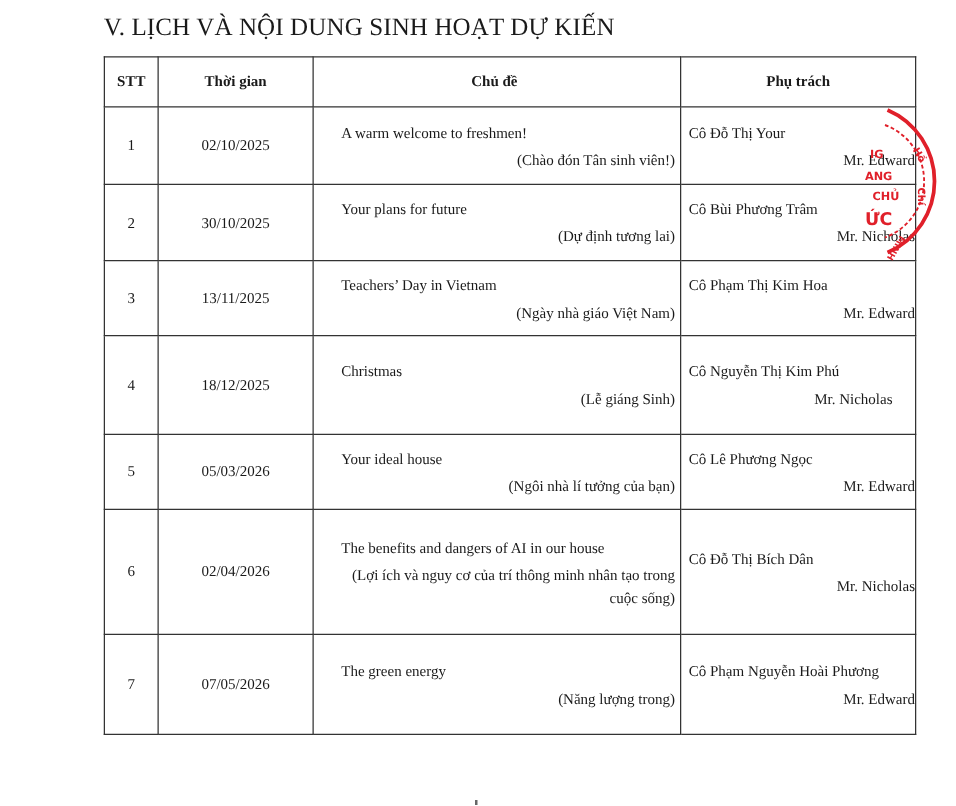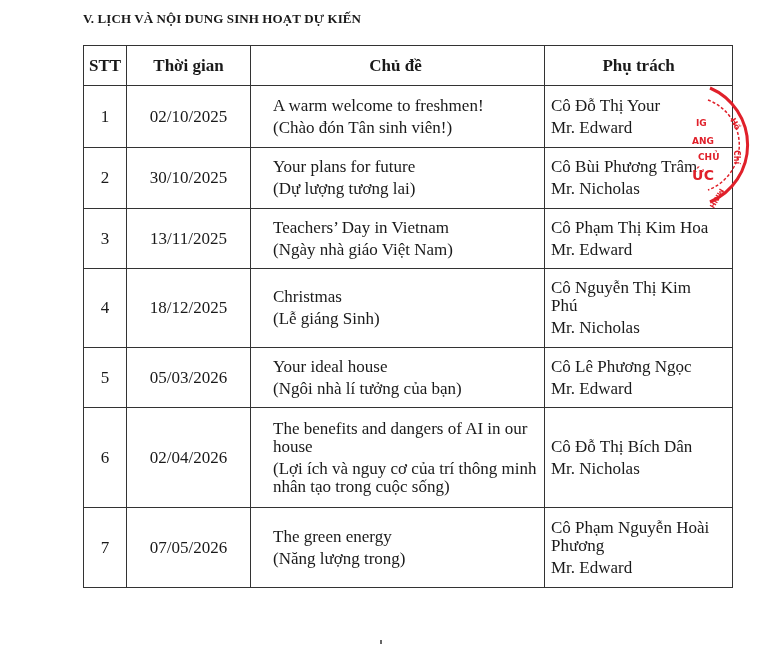--- a/index.html
+++ b/index.html
@@ -1,28 +1,28 @@
 <!DOCTYPE html>
 <html><head>
 <meta charset="utf-8">
 <style>
   html, body { margin:0; padding:0; }
   body { width:765px; height:645px; background:#ffffff; position:relative; overflow:hidden;
          font-family:"Liberation Serif", "DejaVu Serif", serif; color:#1a1a1a; }
-  .title { position:absolute; left:83px; top:11px; font-size:13px; font-weight:bold; letter-spacing:0.1px; }
+  .title { position:absolute; left:83px; top:11px; font-size:20px; font-weight:normal; letter-spacing:0.1px; }
   table { position:absolute; left:83px; top:45px; border-collapse:collapse; table-layout:fixed; }
-  td, th { border:1px solid #333; font-size:17px; vertical-align:middle; padding:0; }
+  td, th { border:1px solid #333; font-size:12px; vertical-align:middle; padding:0; }
   th { font-weight:bold; height:39px; }
   .c-stt { width:42px; text-align:center; }
   .c-date { width:123px; text-align:center; }
   .c-topic { width:267px; text-align:left; padding-left:22px; padding-right:4px; }
   .c-owner { width:163px; text-align:left; padding-left:6px; }
   th.c-topic, th.c-owner { text-align:center; padding-left:0;margin-left:16px; }
   .line { display:block; line-height:18px; }
-  .gap { margin-top:4px; }
+  .gap { margin-top:4px;text-align:right; }
   .stamp { position:absolute; left:690px; top:80px; width:90px; height:130px; }
   .stamp-top { position:absolute; left:610px; top:-40px; width:100px; height:48px; }
   .mark { position:absolute; left:380px; top:640px; width:2px; height:4px; background:#666; }
 </style>
 </head>
 <body>
 
 <div class="title">V. LỊCH VÀ NỘI DUNG SINH HOẠT DỰ KIẾN</div>
 
 <svg class="stamp-top" viewBox="0 0 100 48">
@@ -49,21 +49,21 @@
       <td class="c-owner">
         <span class="line">Cô Đỗ Thị Your</span>
         <span class="line gap">Mr. Edward</span>
       </td>
     </tr>
     <tr style="height:61px">
       <td class="c-stt">2</td>
       <td class="c-date">30/10/2025</td>
       <td class="c-topic">
         <span class="line">Your plans for future</span>
-        <span class="line gap">(Dự lượng tương lai)</span>
+        <span class="line gap">(Dự định tương lai)</span>
       </td>
       <td class="c-owner">
         <span class="line">Cô Bùi Phương Trâm</span>
         <span class="line gap">Mr. Nicholas</span>
       </td>
     </tr>
     <tr style="height:60px">
       <td class="c-stt">3</td>
       <td class="c-date">13/11/2025</td>
       <td class="c-topic">

